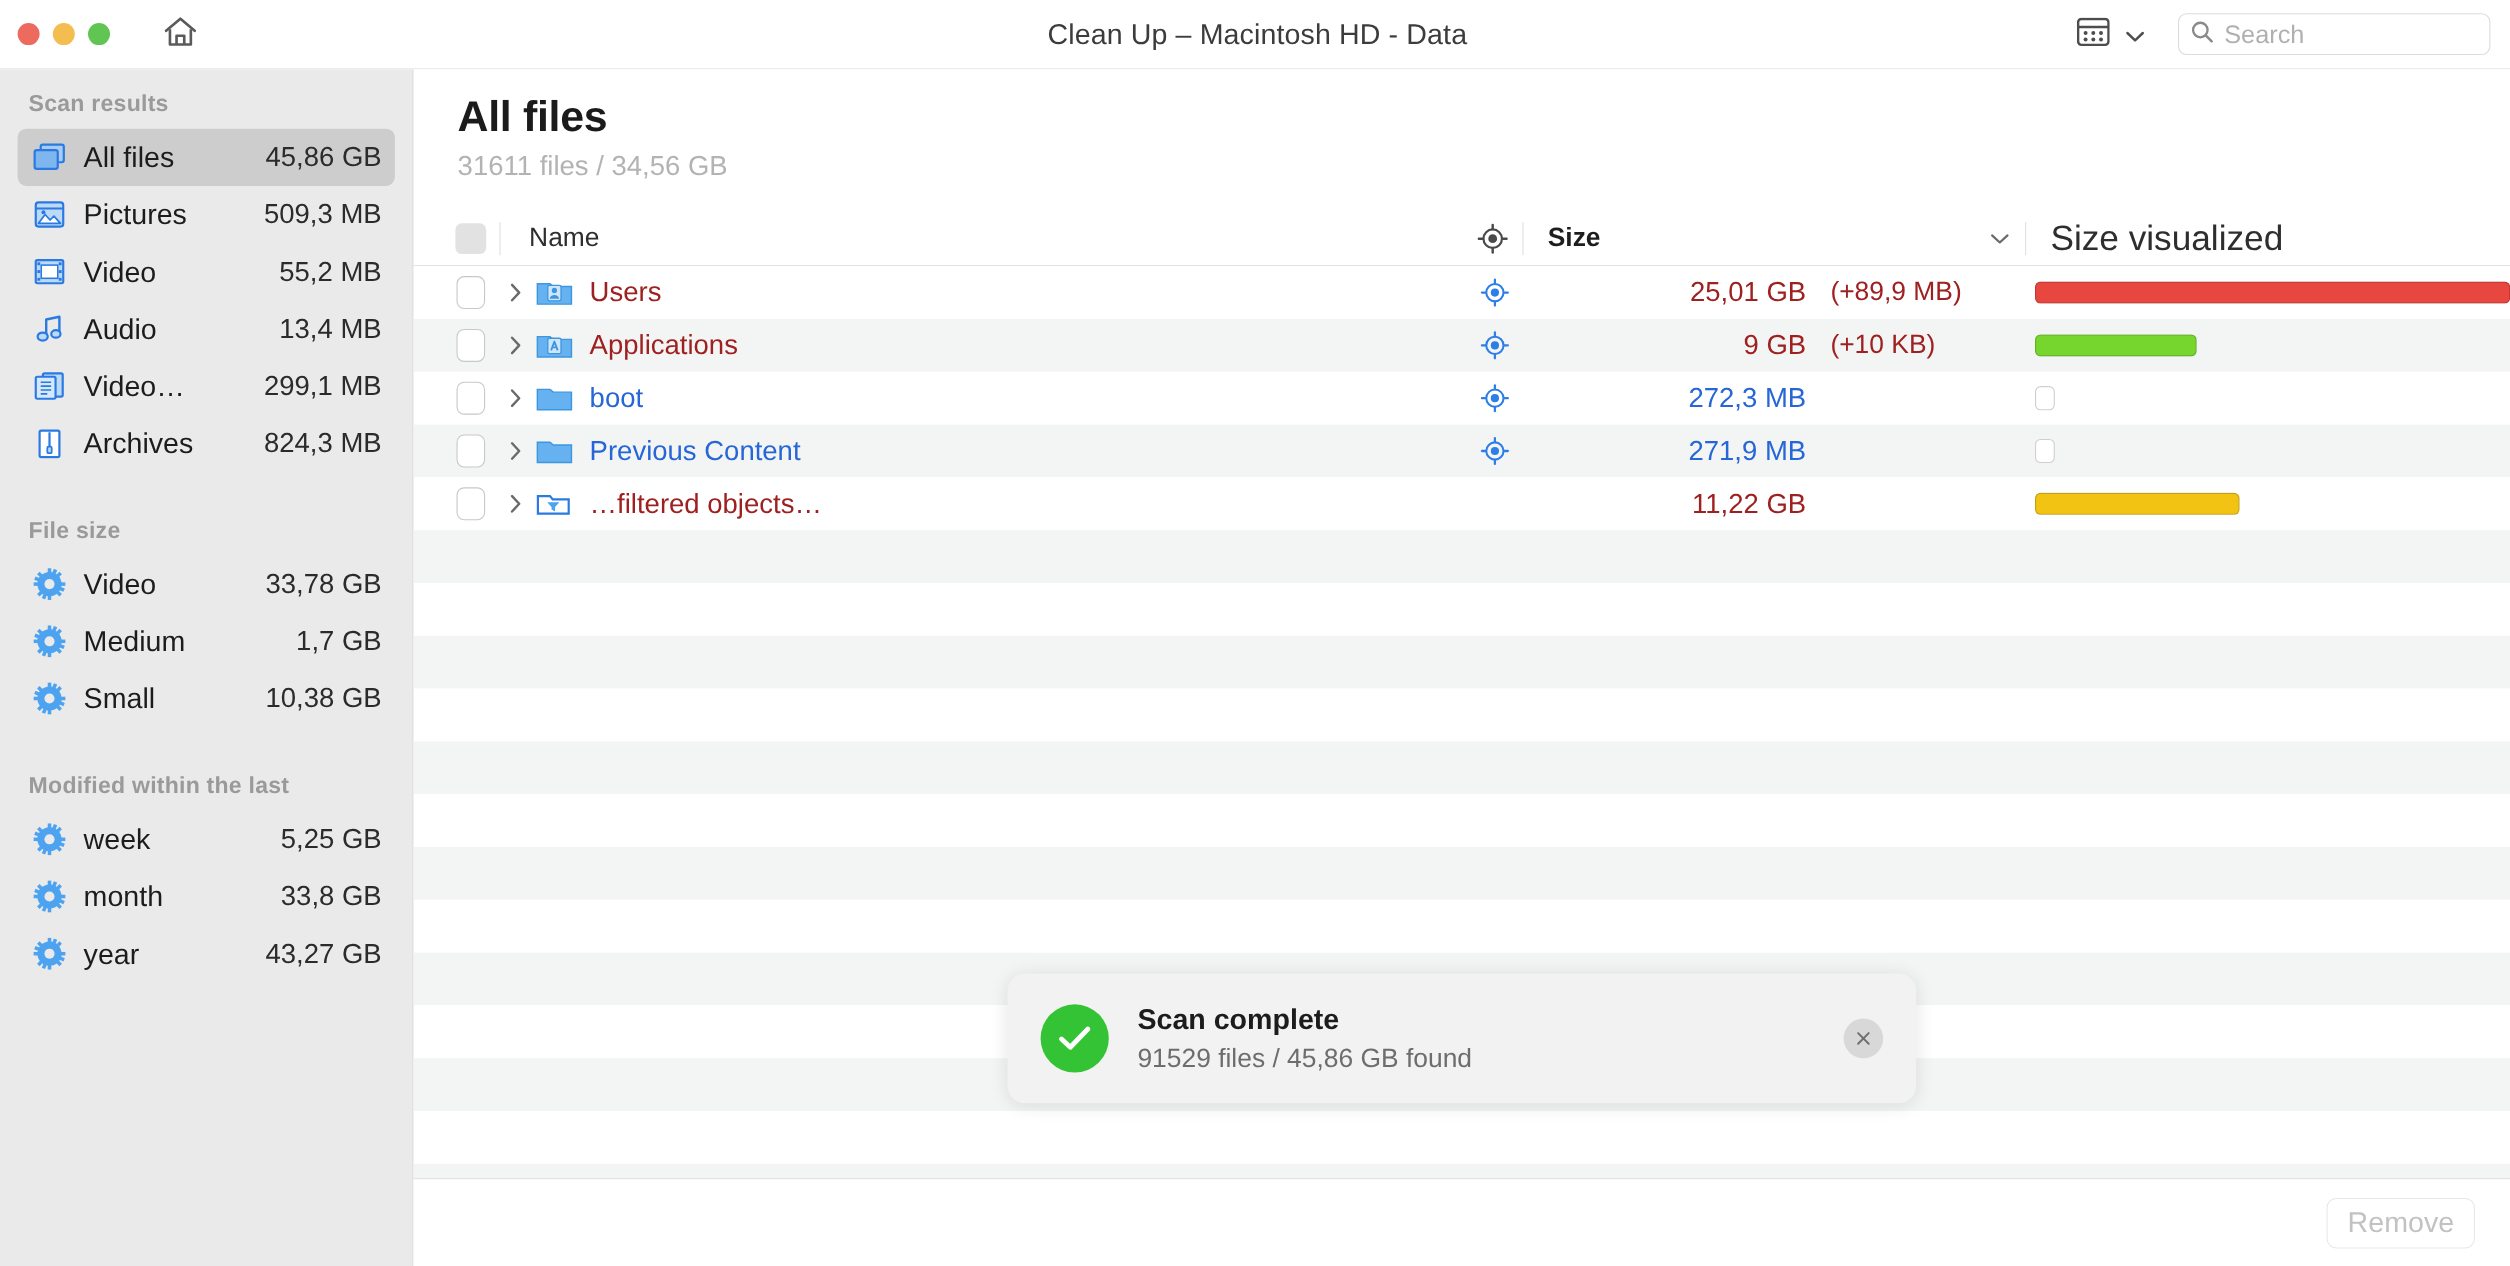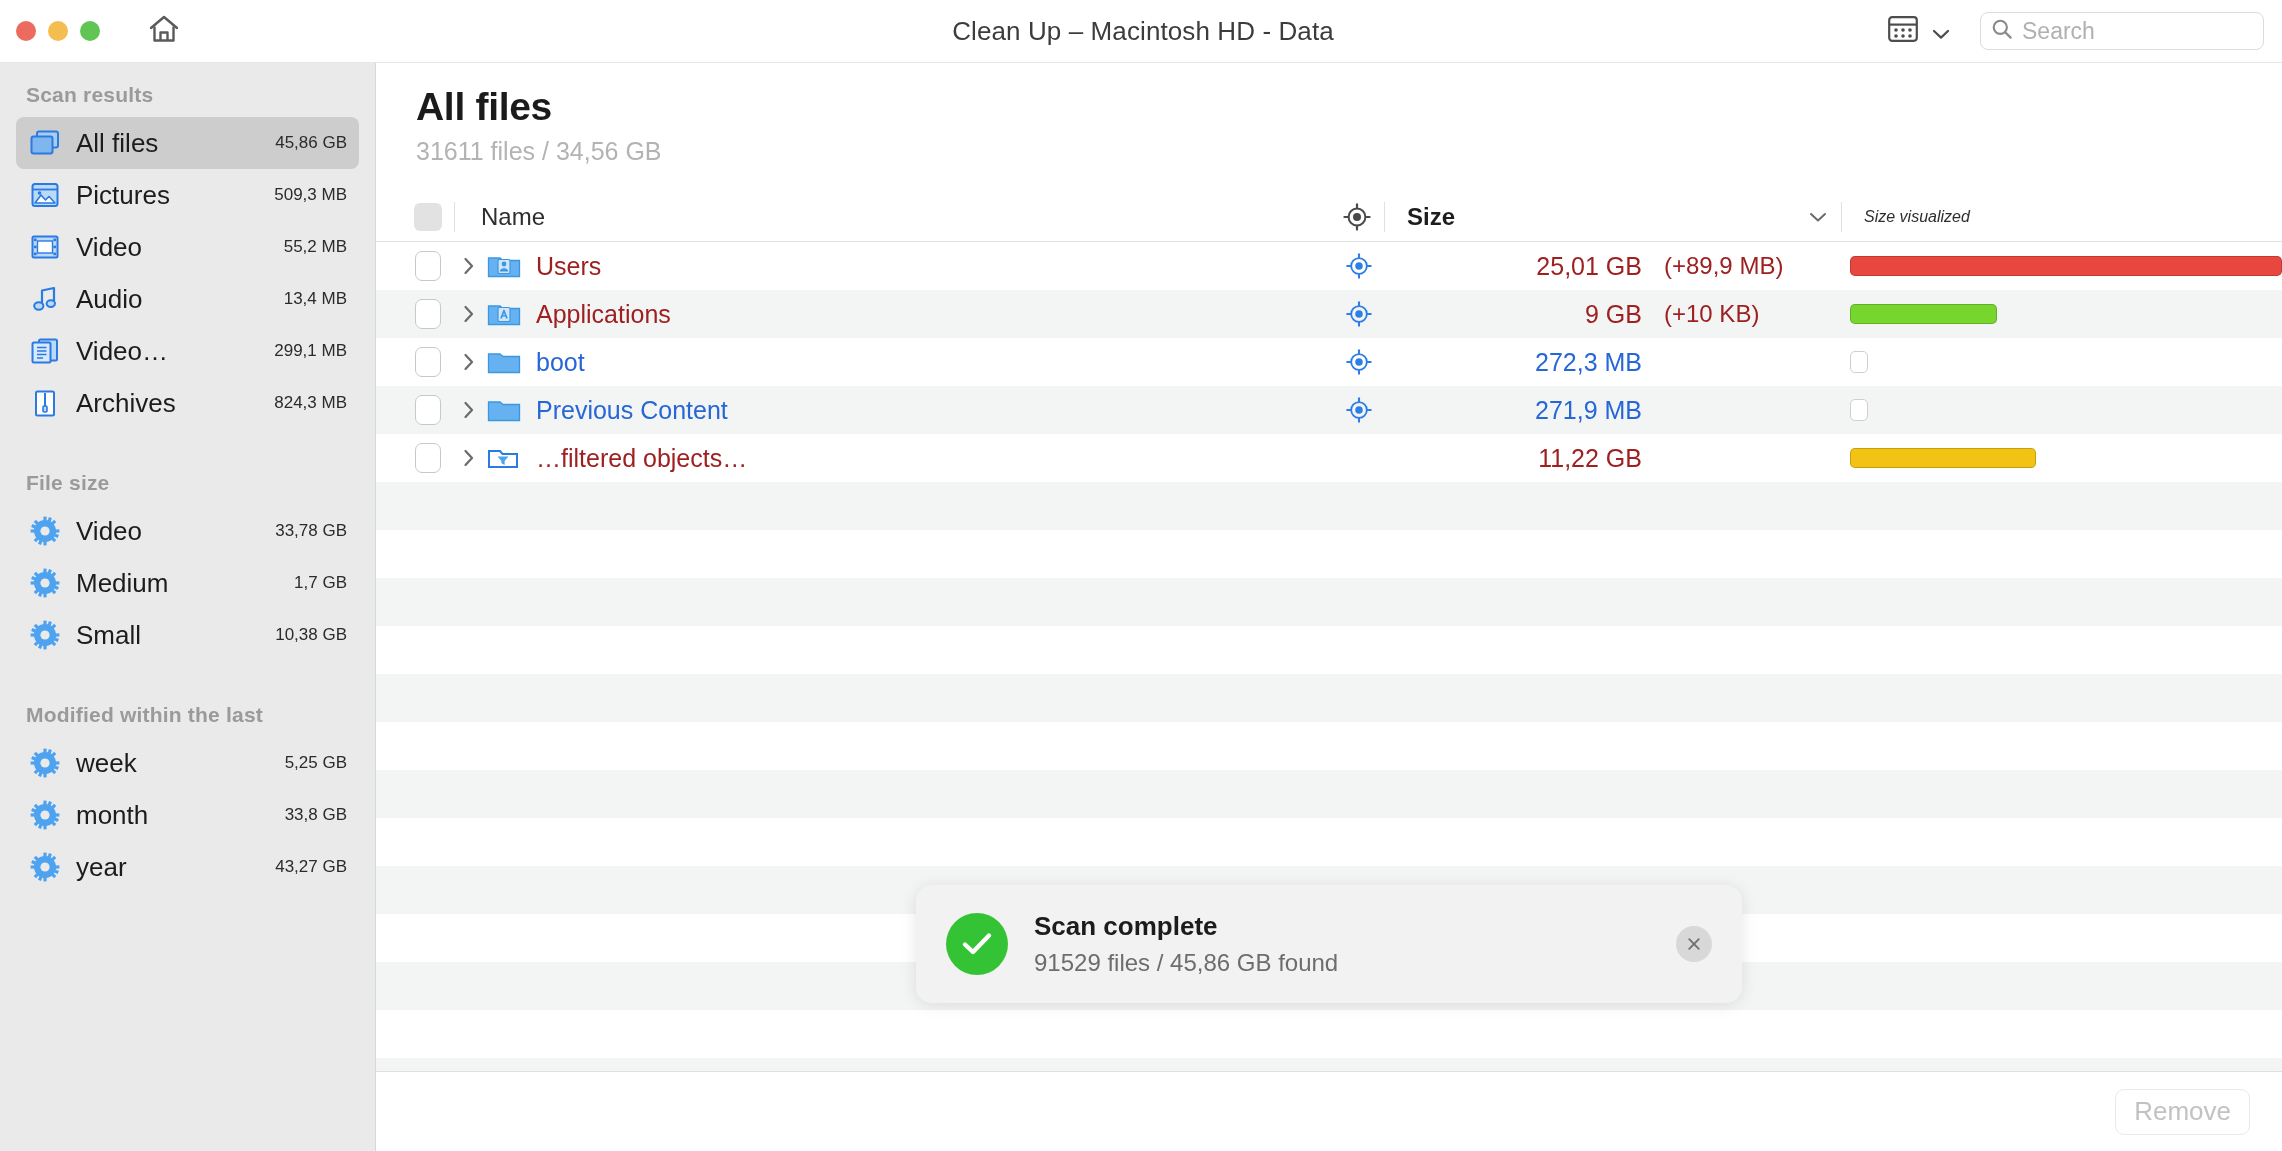--- a/index.html
+++ b/index.html
@@ -57,21 +57,21 @@
   .sb-item {
     display:flex; align-items:center; height:52px;
     margin: 0 16px; padding: 0 12px; border-radius:8px;
   }
   .sb-item.selected { background:#cdcdcd; }
   .sb-icon { width:34px; flex:0 0 34px; display:flex; align-items:center; justify-content:center; }
   .sb-label {
     flex:1 1 auto; font-size:26px; color:#1c1c1c; padding-left:14px;
     white-space:nowrap; overflow:hidden;
   }
-  .sb-size { font-size:17px; color:#2b2b2b; white-space:nowrap; padding-left:8px;text-align:right; }
+  .sb-size { font-size:25px; color:#2b2b2b; white-space:nowrap; padding-left:8px;text-align:right; }
   .sb-gap { height:26px; }
 
   
   .main { flex:1 1 auto; display:flex; flex-direction:column; min-width:0; background:#fff; position:relative; }
   .main-head { padding: 22px 0 10px 40px; }
   .page-title { font-size:39px; font-weight:bold; color:#1b1b1b; letter-spacing:-.3px; }
   .page-sub { font-size:25px; color:#b3b3b3; padding-top:8px; }
 
   
   .thead {
@@ -79,21 +79,21 @@
     border-bottom:1px solid #e2e2e2; margin-top:16px; padding-left:26px;
   }
   .col-check { width:52px; flex:0 0 52px; display:flex; align-items:center; justify-content:center; }
   .hdr-chk { width:28px; height:28px; border-radius:6px; background:#e2e2e2; }
   .vsep { width:1px; height:30px; background:#e0e0e0; flex:0 0 1px; }
   .col-name { flex:1 1 auto; font-size:24px; color:#2e2e2e; padding-left:26px; min-width:0; }
   .col-target { width:54px; flex:0 0 54px; display:flex; align-items:center; justify-content:center; }
   .col-size { width:260px; flex:0 0 260px; font-size:24px; font-weight:bold; color:#1d1d1d; padding-left:22px; }
   .col-delta { width:150px; flex:0 0 150px; }
   .hdr-sort { width:46px; flex:0 0 46px; display:flex; align-items:center; justify-content:center; }
-  .col-vis { flex:0 0 440px; font-size:16px; color:#2e2e2e; padding-left:22px;font-style:italic; }
+  .col-vis { flex:0 0 440px; font-size:32px; color:#2e2e2e; padding-left:22px; }
 
   
   .rows { flex:1 1 auto; overflow:hidden; position:relative; }
   .row { display:flex; align-items:center; height:48px; padding-left:26px; }
   .row.odd { background:#f3f4f4; }
   .row.even { background:#ffffff;justify-content:space-between; }
   .row-chk {
     width:26px; height:30px; border:1px solid #c8c8c8; border-radius:7px; background:#fff;
   }
   .disc { width:30px; flex:0 0 30px; display:flex; align-items:center; justify-content:center; }

